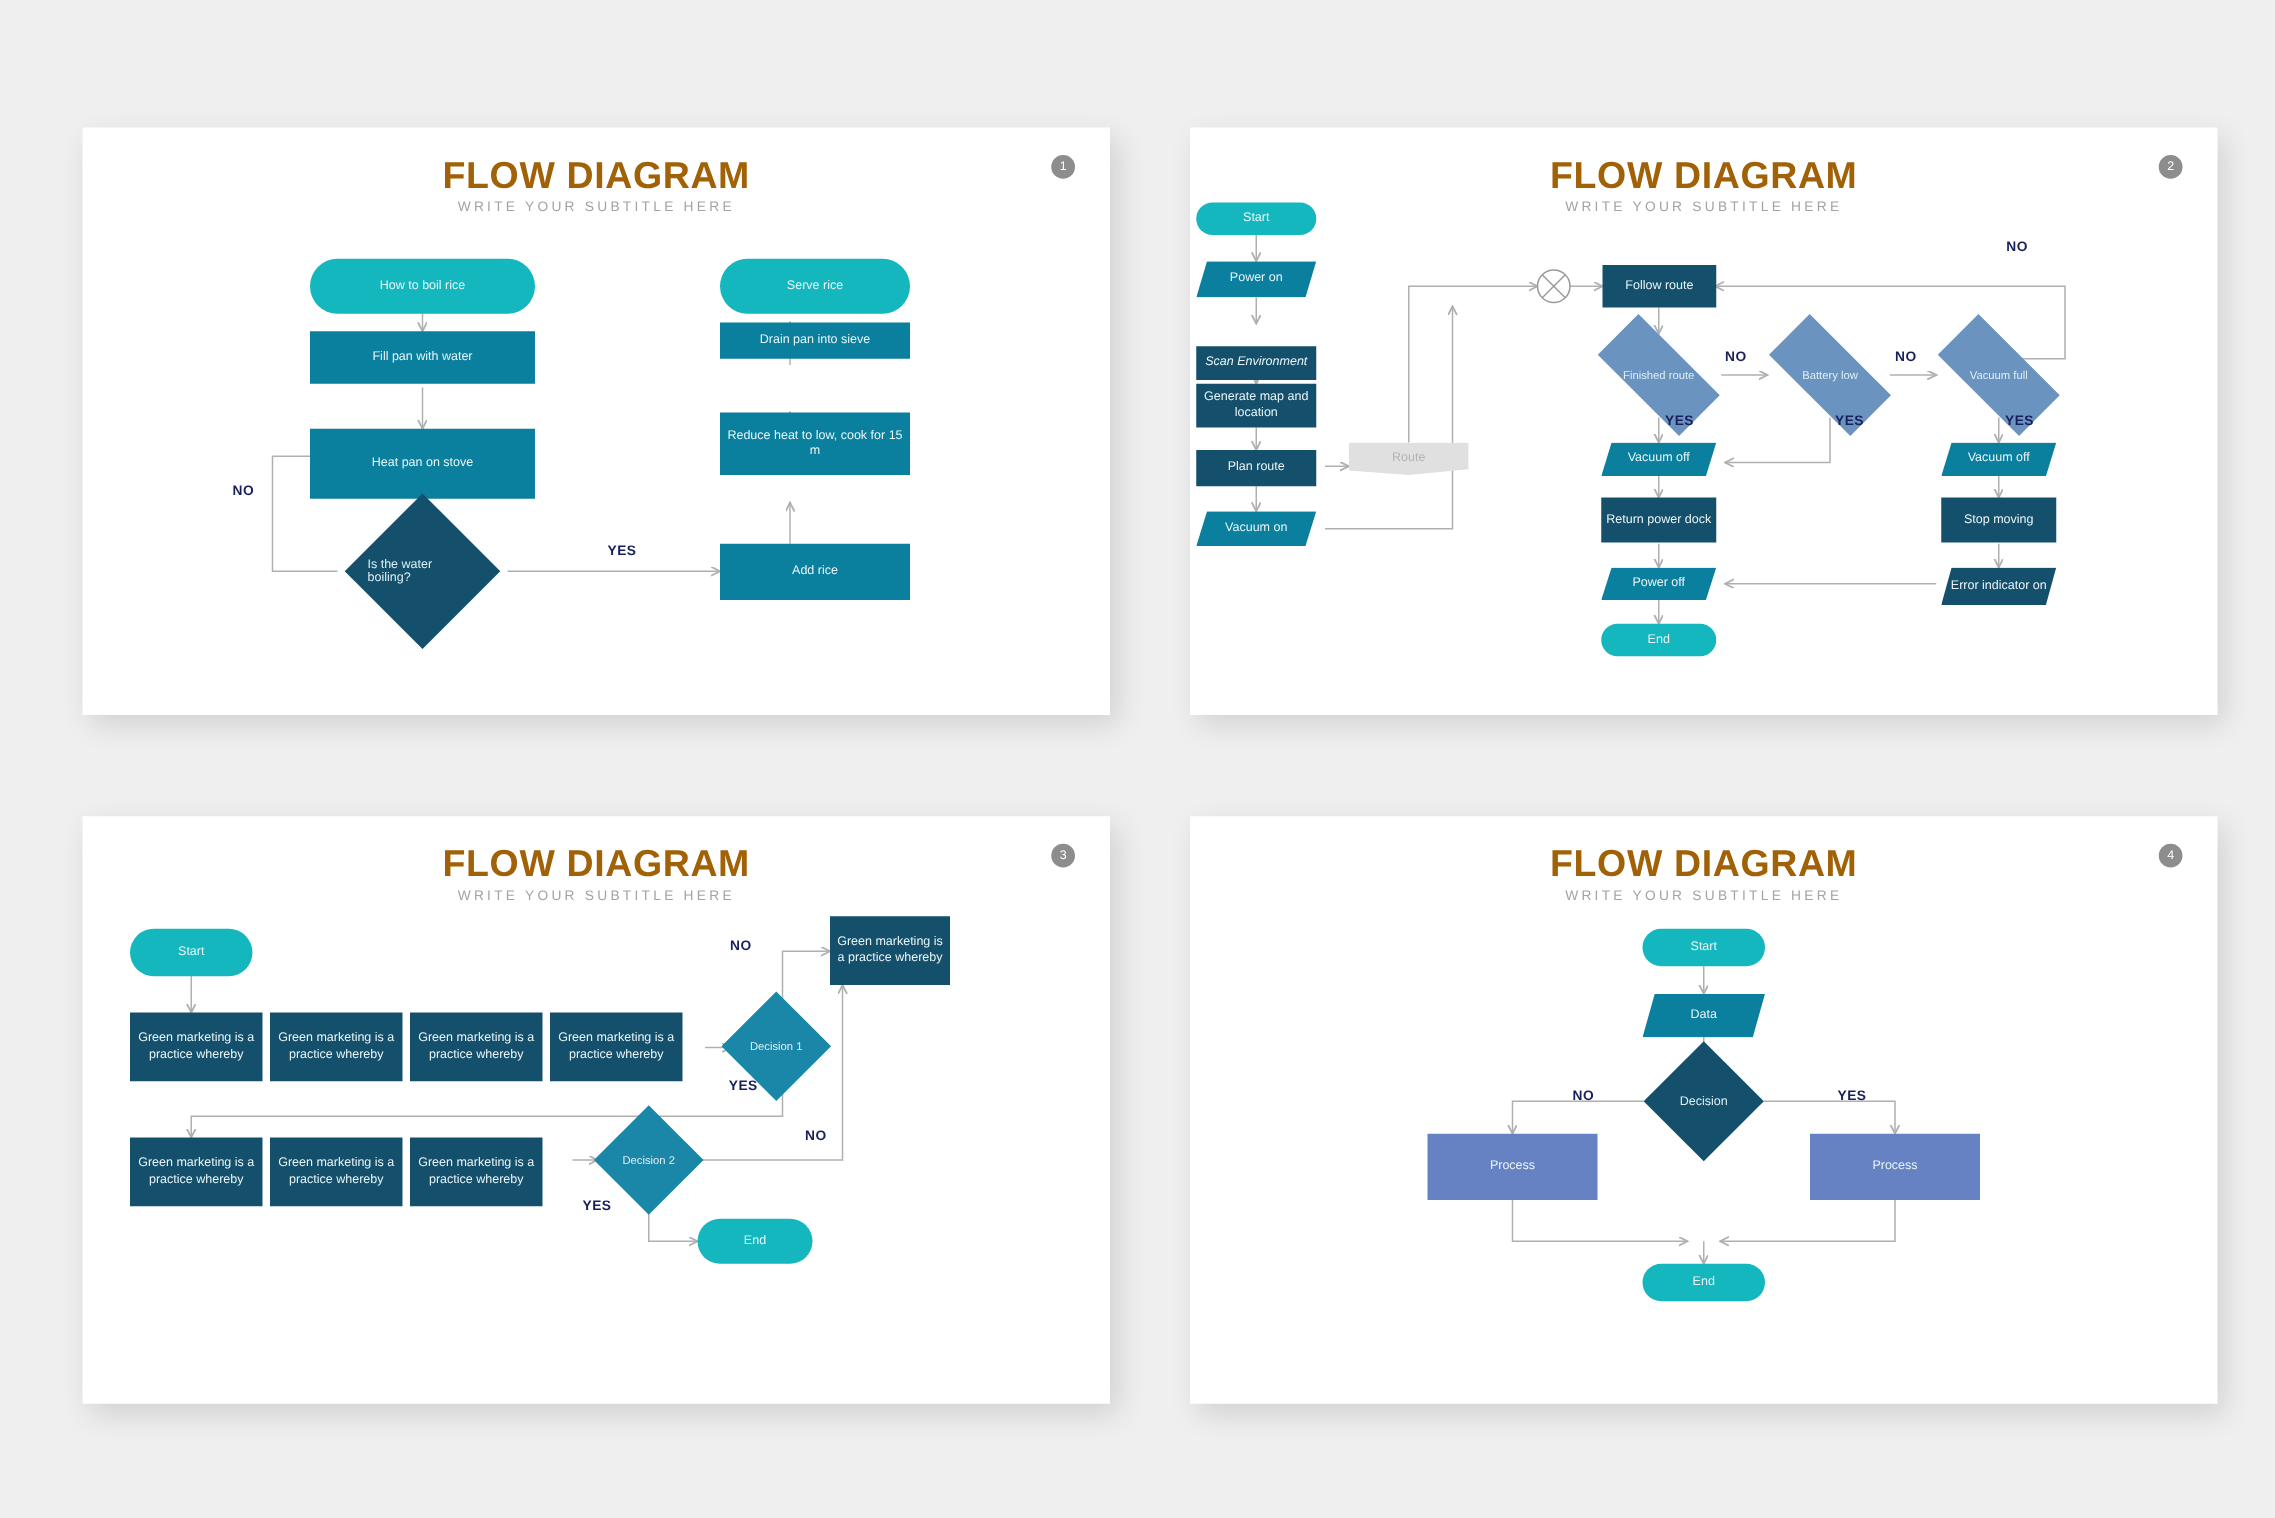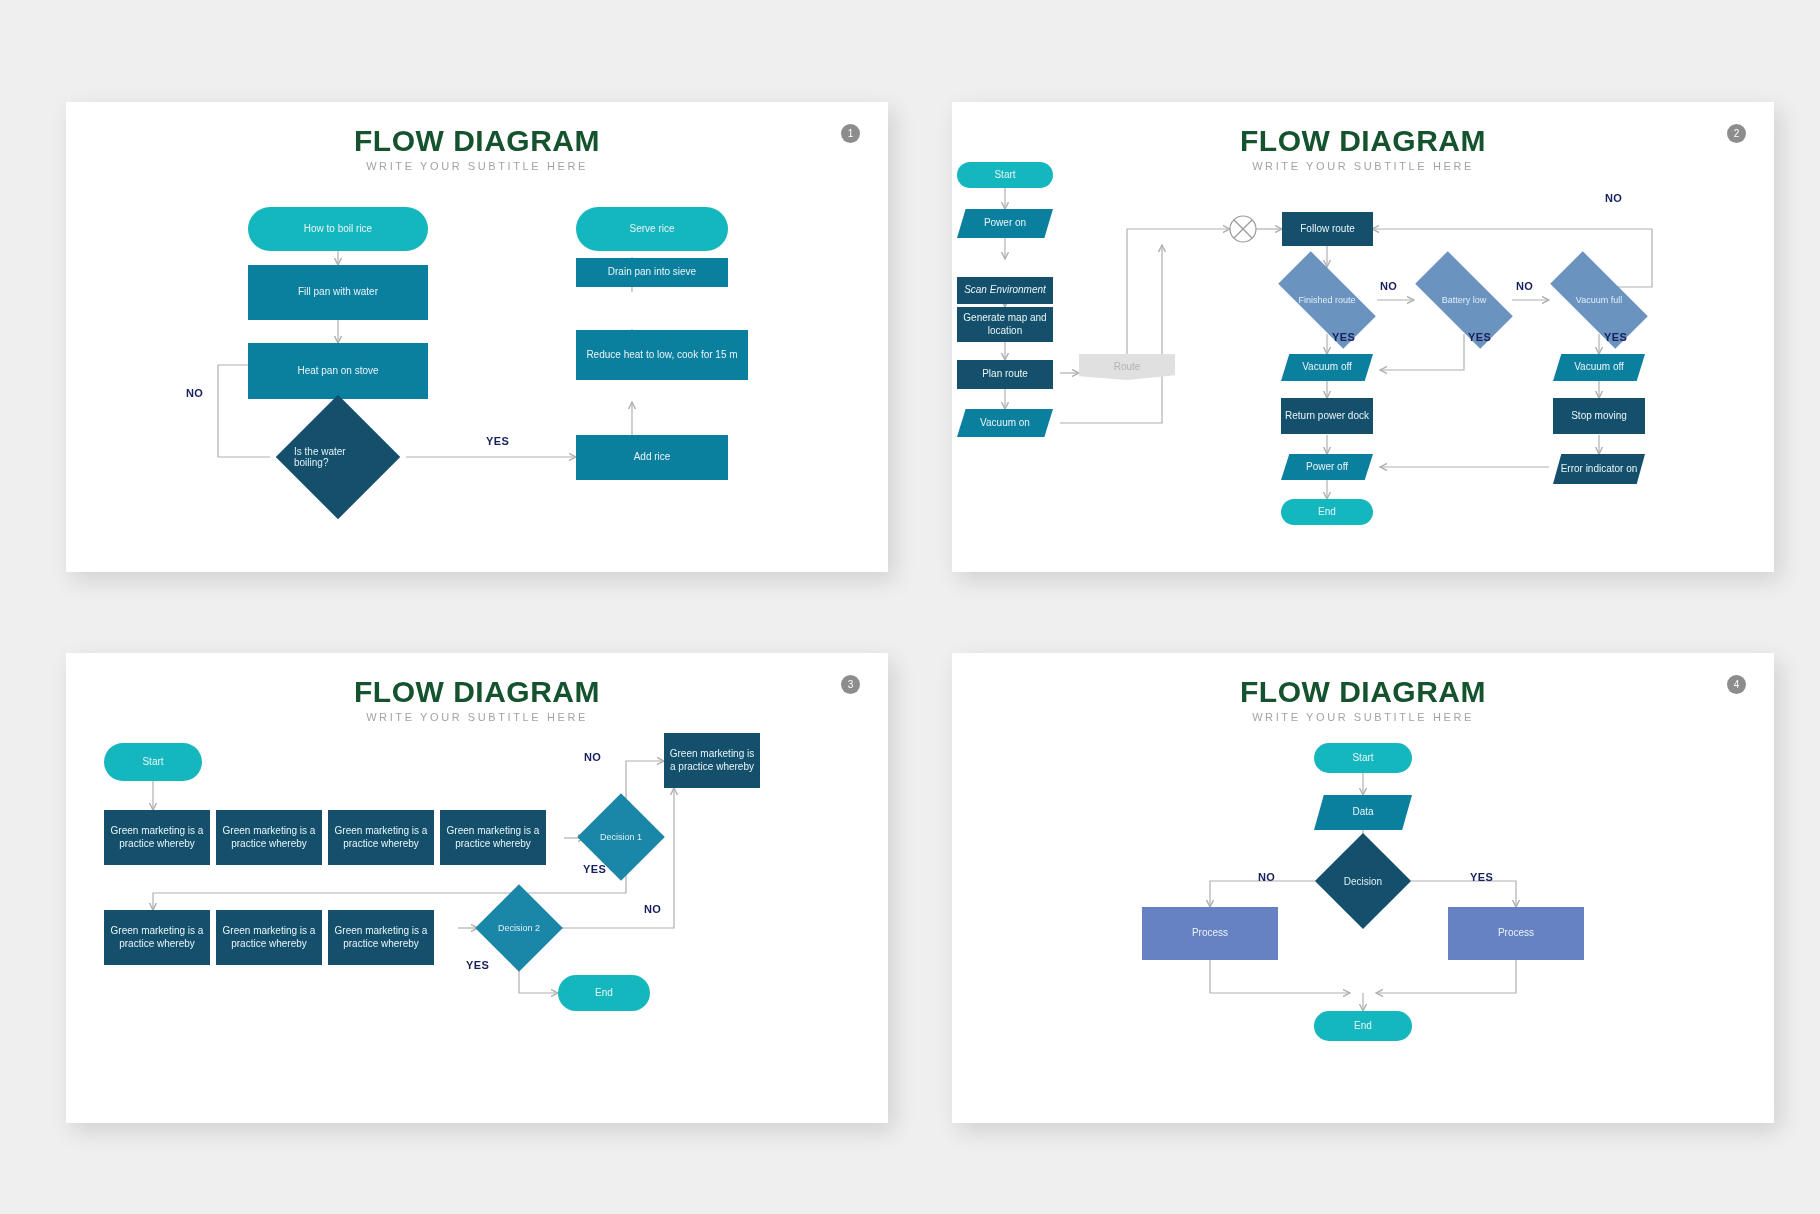--- a/index.html
+++ b/index.html
@@ -20,21 +20,21 @@
   }
   #slide1 { left: 66px;   top: 102px; width: 822px; height: 470px; }
   #slide2 { left: 952px;  top: 102px; width: 822px; height: 470px; }
   #slide3 { left: 66px;   top: 653px; width: 822px; height: 470px; }
   #slide4 { left: 952px;  top: 653px; width: 822px; height: 470px; }
 
   .s-title {
     position: absolute; left: 0; right: 0; top: 22px;
     text-align: center;
     font-size: 30px; font-weight: bold; letter-spacing: 0.5px;
-    color: #14532d;
+    color: #a16207;
   }
   .s-sub {
     position: absolute; left: 0; right: 0; top: 58px;
     text-align: center;
     font-size: 11px; letter-spacing: 2.6px;
     color: #a3a3a3;
   }
   .s-badge {
     position: absolute; right: 28px; top: 22px;
     width: 19px; height: 19px; border-radius: 50%;
@@ -104,33 +104,33 @@
       <path d="M340,355 L510,355" marker-end="url(#ah1)"></path>
       <path d="M204,355 L152,355 L152,263 L200,263" marker-end="url(#ah1)"></path>
       <path d="M566,333 L566,300" marker-end="url(#ah1)"></path>
       <path d="M566,260 L566,228" marker-end="url(#ah1)"></path>
       <path d="M566,190 L566,156" marker-end="url(#ah1)"></path>
     </svg>
 
     <div class="node term" style="left:182px; top:105px; width:180px; height:44px;">
       <span>How to boil rice</span>
     </div>
-    <div class="node proc" style="left:182px; top:163px; width:180px; height:55px;">
+    <div class="node proc" style="left:182px; top:163px; width:180px; height:42px;">
       <span>Fill pan with water</span>
     </div>
     <div class="node proc" style="left:182px; top:241px; width:180px; height:56px;">
       <span>Heat pan on stove</span>
     </div>
     <div class="dia" style="left:228px; top:311px; width:88px; height:88px; --dc:#14506b;">
       <span>Is the water boiling?</span>
     </div>
     <div class="node proc" style="left:510px; top:333px; width:152px; height:45px;">
       <span>Add rice</span>
     </div>
-    <div class="node proc" style="left:510px; top:228px; width:172px; height:50px;">
+    <div class="node proc" style="left:510px; top:228px; width:152px; height:50px;">
       <span>Reduce heat to low, cook for 15 m</span>
     </div>
     <div class="node proc" style="left:510px; top:156px; width:152px; height:29px;">
       <span>Drain pan into sieve</span>
     </div>
     <div class="node term" style="left:510px; top:105px; width:152px; height:44px;">
       <span>Serve rice</span>
     </div>
 
     <div class="lbl" style="left:120px; top:285px;">NO</div>

